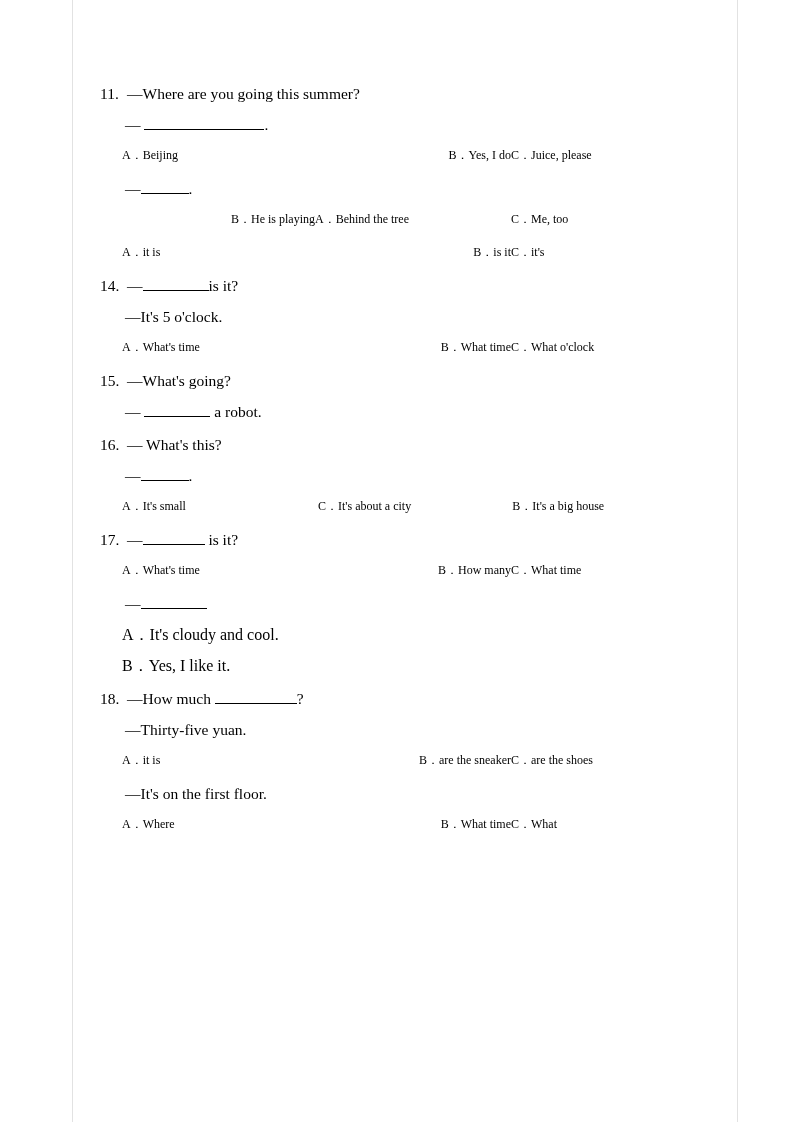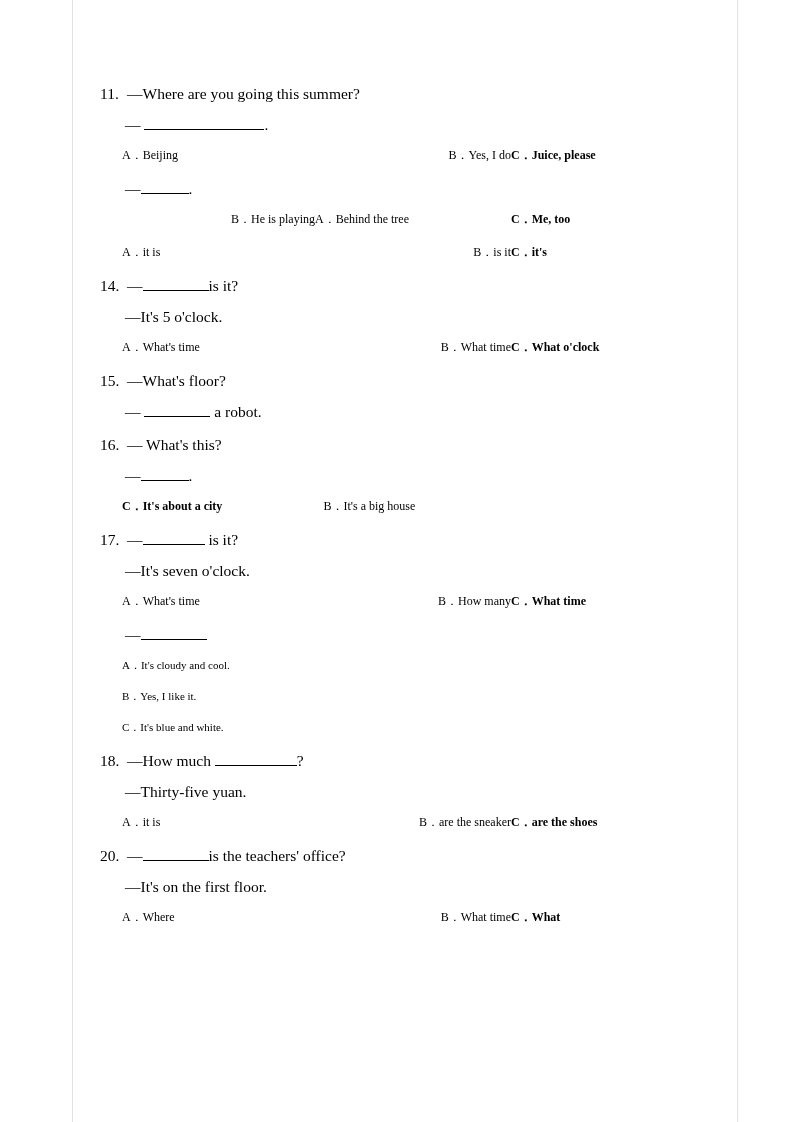--- a/index.html
+++ b/index.html
@@ -63,26 +63,26 @@
     display: flex;
     font-size: 12px;
     line-height: 31px;
     padding-left: 22px;
   }
   .opt {
     white-space: pre;
   }
   .opt.c1 { width: 196px; }
   .opt.c2 { width: 193px; text-align: right; }
-  .opt.c3 { width: auto; font-weight: bold; }
+  .opt.c3 { width: auto; }
   .opt .lab { letter-spacing: 0; }
 
   
   .opts-stack {
-    font-size: 11px;
+    font-size: 16px;
     line-height: 31px;
     padding-left: 22px;
   }
   .opts-stack .opt-row {
     white-space: pre;
   }
 
   .blank-long   { display:inline-block; width:120px; border-bottom:1px solid #000; }
   .blank-mid    { display:inline-block; width:62px;  border-bottom:1px solid #000; }
   .blank-short  { display:inline-block; width:48px;  border-bottom:1px solid #000; }
@@ -129,64 +129,62 @@
       <div class="q-stem"><span class="num">14.</span><span>—</span><span class="blank-66"></span><span>is it?</span></div>
       <div class="q-line indent-more">—It's 5 o'clock.</div>
       <div class="opts">
         <div class="opt c1"><span class="lab">A．</span><span>What's time</span></div>
         <div class="opt c2"><span class="lab">B．</span><span>What time</span></div>
         <div class="opt c3"><span class="lab">C．</span><span>What o'clock</span></div>
       </div>
     </div>
 
     <div class="q">
-      <div class="q-stem"><span class="num">15.</span><span>—What's floor?</span></div>
+      <div class="q-stem"><span class="num">15.</span><span>—What's going?</span></div>
       <div class="q-line indent-more"><span>— </span><span class="blank-66"></span><span> a robot.</span></div>
     </div>
 
     <div class="q">
       <div class="q-stem"><span class="num">16.</span><span>— What's this?</span></div>
       <div class="q-line indent-more"><span>—</span><span class="blank-short"></span><span>.</span></div>
       <div class="opts">
+        <div class="opt c1"><span class="lab">A．</span><span>It's small</span></div>
         <div class="opt c3"><span class="lab">C．</span><span>It's about a city</span></div>
         <div class="opt c2"><span class="lab">B．</span><span>It's a big house</span></div>
       </div>
     </div>
 
     <div class="q">
       <div class="q-stem"><span class="num">17.</span><span>—</span><span class="blank-mid"></span><span> is it?</span></div>
-      <div class="q-line indent-more">—It's seven o'clock.</div>
       <div class="opts">
         <div class="opt c1"><span class="lab">A．</span><span>What's time</span></div>
         <div class="opt c2"><span class="lab">B．</span><span>How many</span></div>
         <div class="opt c3"><span class="lab">C．</span><span>What time</span></div>
       </div>
     </div>
 
     <div class="q">
       <div class="q-line indent-more"><span>—</span><span class="blank-66"></span><span></span></div>
       <div class="opts-stack">
         <div class="opt-row"><span class="lab">A．</span><span>It's cloudy and cool.</span></div>
         <div class="opt-row"><span class="lab">B．</span><span>Yes, I like it.</span></div>
-        <div class="opt-row"><span class="lab">C．</span><span>It's blue and white.</span></div>
       </div>
     </div>
 
     <div class="q">
       <div class="q-stem"><span class="num">18.</span><span>—How much </span><span class="blank-82"></span><span>?</span></div>
       <div class="q-line indent-more">—Thirty-five yuan.</div>
       <div class="opts">
         <div class="opt c1"><span class="lab">A．</span><span>it is</span></div>
         <div class="opt c2"><span class="lab">B．</span><span>are the sneaker</span></div>
         <div class="opt c3"><span class="lab">C．</span><span>are the shoes</span></div>
       </div>
     </div>
 
     <div class="q">
-      <div class="q-stem"><span class="num">20.</span><span>—</span><span class="blank-66"></span><span>is the teachers' office?</span></div>
       <div class="q-line indent-more">—It's on the first floor.</div>
       <div class="opts">
         <div class="opt c1"><span class="lab">A．</span><span>Where</span></div>
         <div class="opt c2"><span class="lab">B．</span><span>What time</span></div>
         <div class="opt c3"><span class="lab">C．</span><span>What</span></div>
       </div>
     </div>
 
   </div>
 </div>

